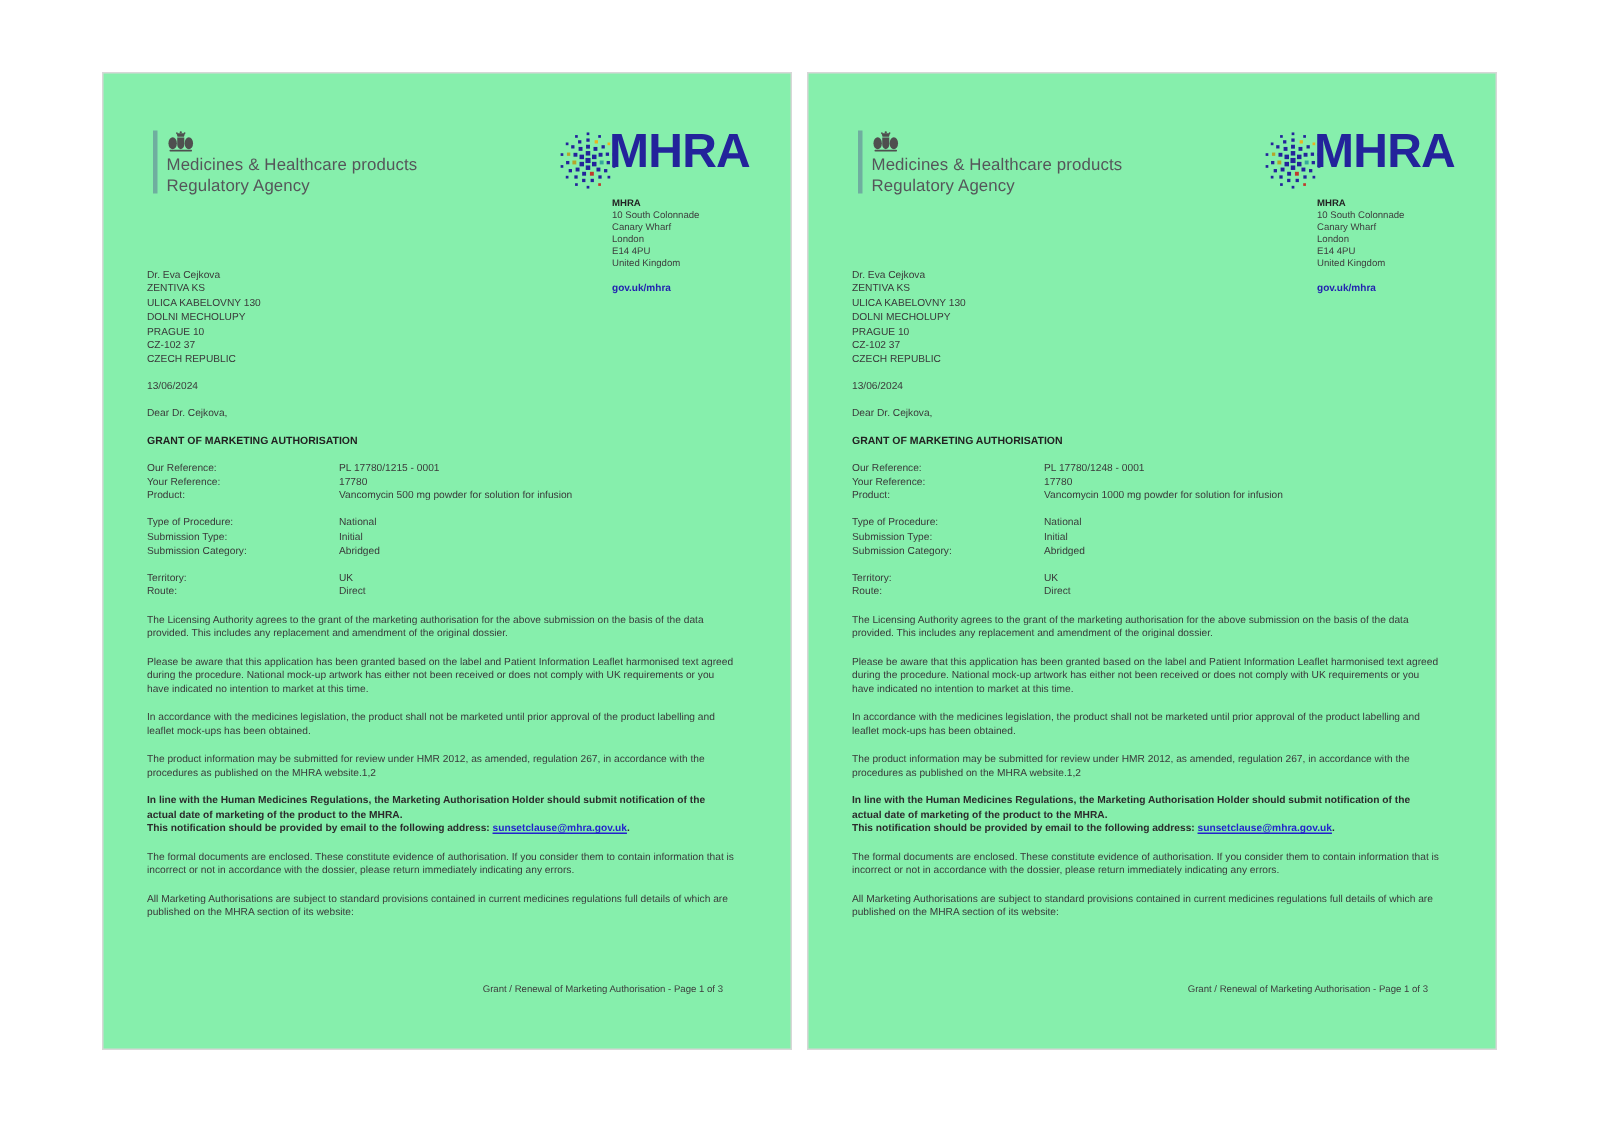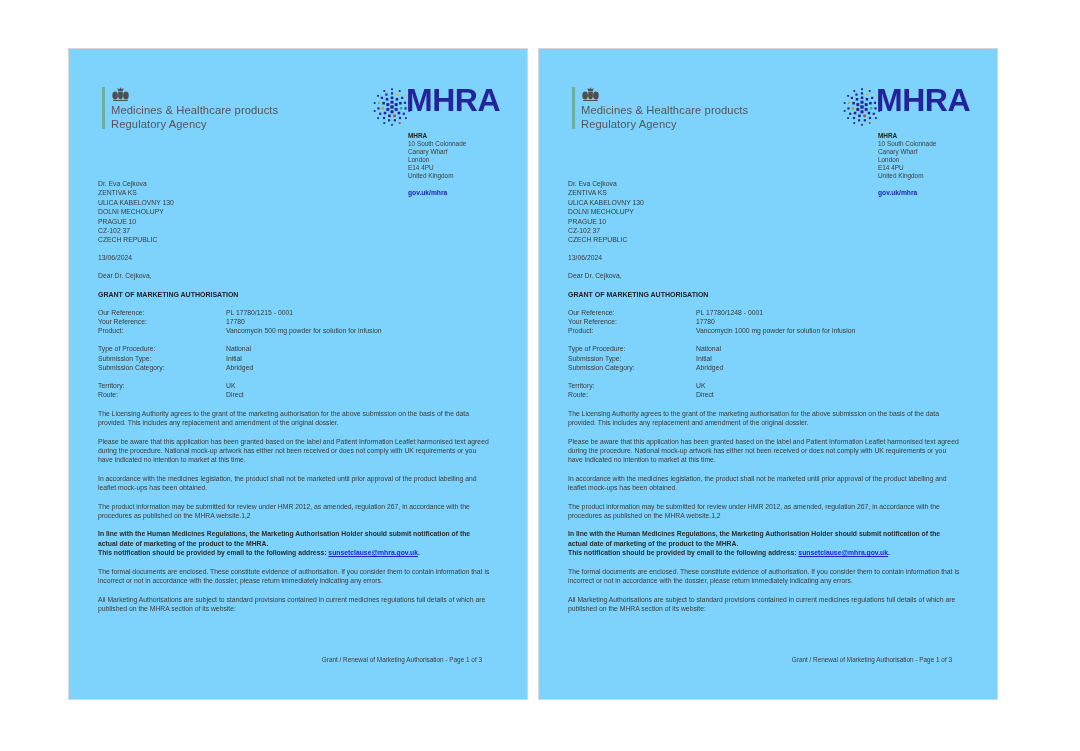--- a/index.html
+++ b/index.html
@@ -1,18 +1,18 @@
 <!DOCTYPE html>
 <html><head>
 <meta charset="utf-8">
 <style>
   html,body{margin:0;padding:0;background:#ffffff;}
   body{width:1080px;height:751px;position:relative;font-family:"Liberation Sans",sans-serif;overflow:hidden;}
   #pages{position:absolute;left:68px;top:48px;display:flex;gap:10px;}
-  .page{width:458px;height:650px;background:#7dd3fc;border:1px solid #d7d7d7;position:relative;box-sizing:content-box;}
+  .page{width:458px;height:650px;background:#86efac;border:1px solid #d7d7d7;position:relative;box-sizing:content-box;}
   
   .teal-bar{position:absolute;left:33px;top:38px;width:3px;height:42px;background:#6fae9f;}
   .crest{position:absolute;left:42px;top:38px;width:19px;height:15px;}
   .agency-name{position:absolute;left:42px;top:55px;font-size:11.2px;line-height:13.5px;color:#55565a;letter-spacing:0.1px;}
   .mhra-dots{position:absolute;left:302px;top:35px;width:44px;height:46px;}
   .mhra-wordmark{position:absolute;left:337px;top:35px;font-size:32px;font-weight:700;color:#23239b;line-height:1;letter-spacing:-0.5px;}
   .mhra-address{position:absolute;left:339px;top:83px;font-size:6.4px;line-height:8px;color:#3d3d3d;}
   .mhra-address .addr-name{font-weight:700;color:#222;}
   .gov-link{display:block;margin-top:9px;font-weight:700;color:#2323b0;text-decoration:none;font-size:6.7px;}
   

